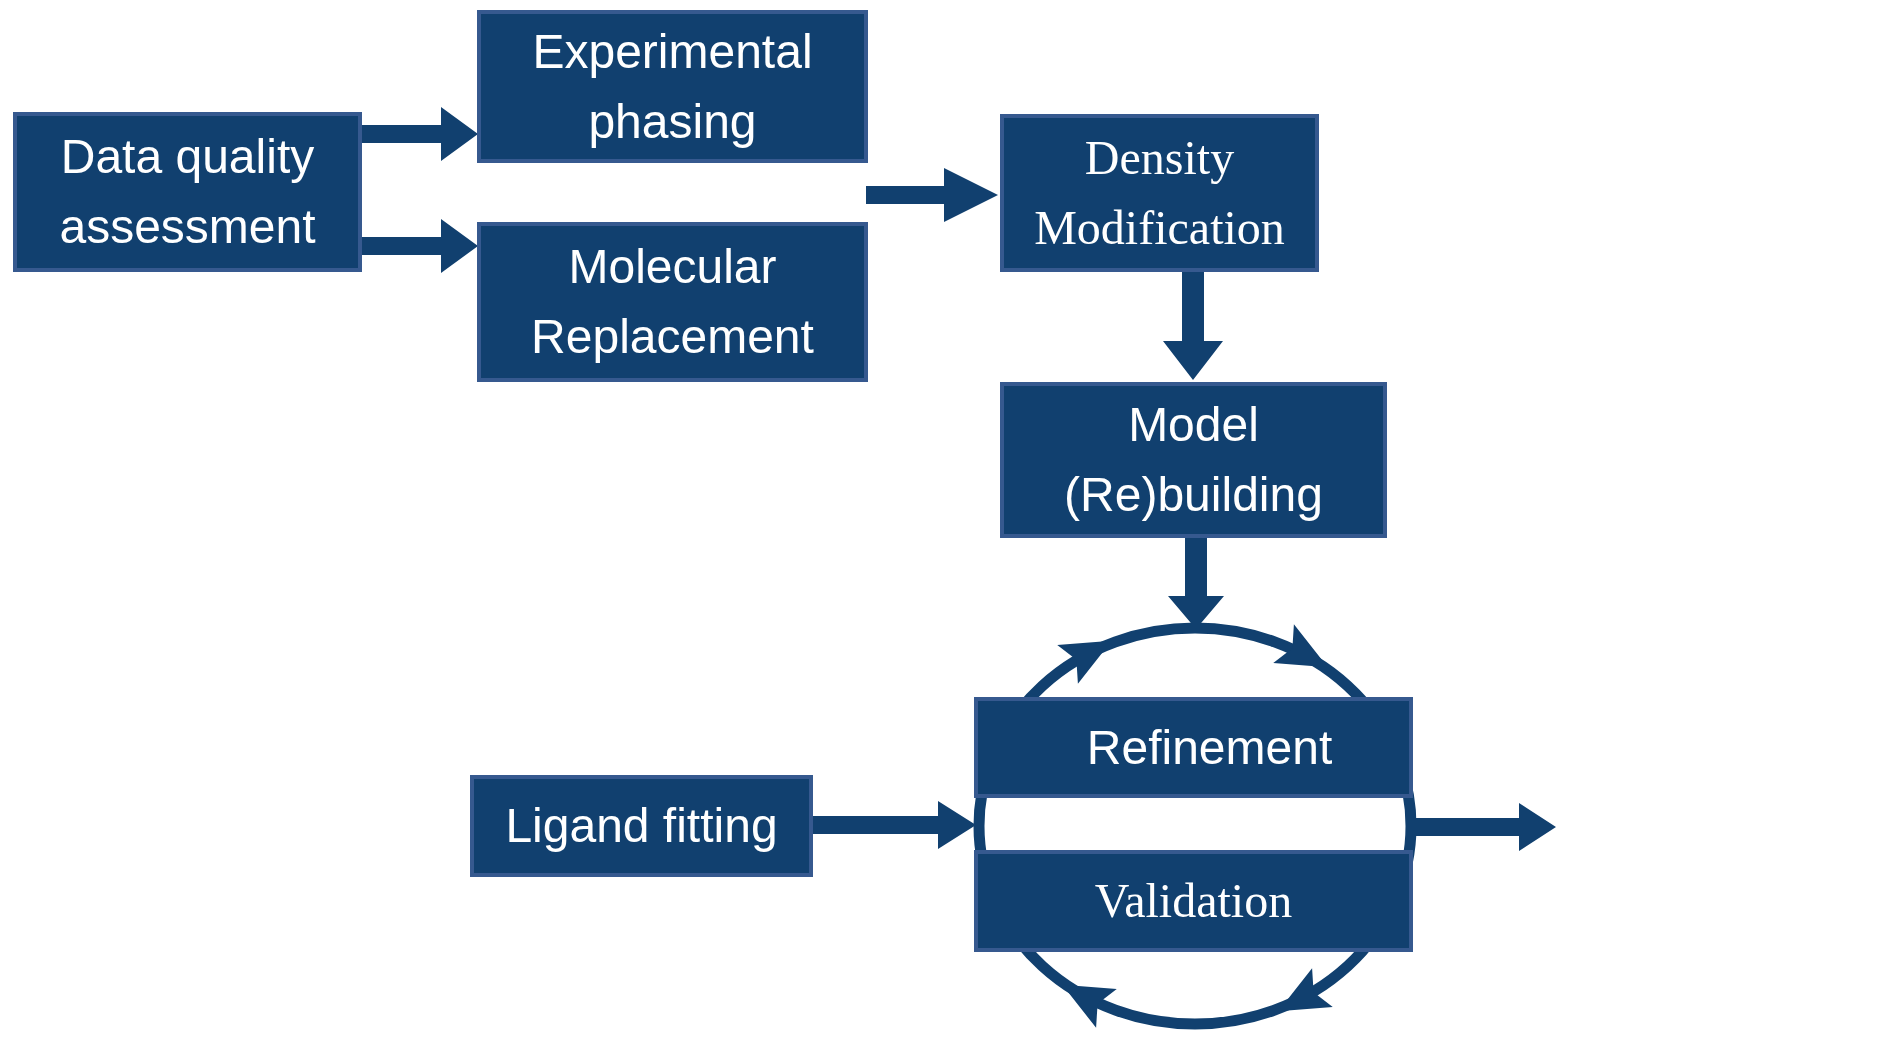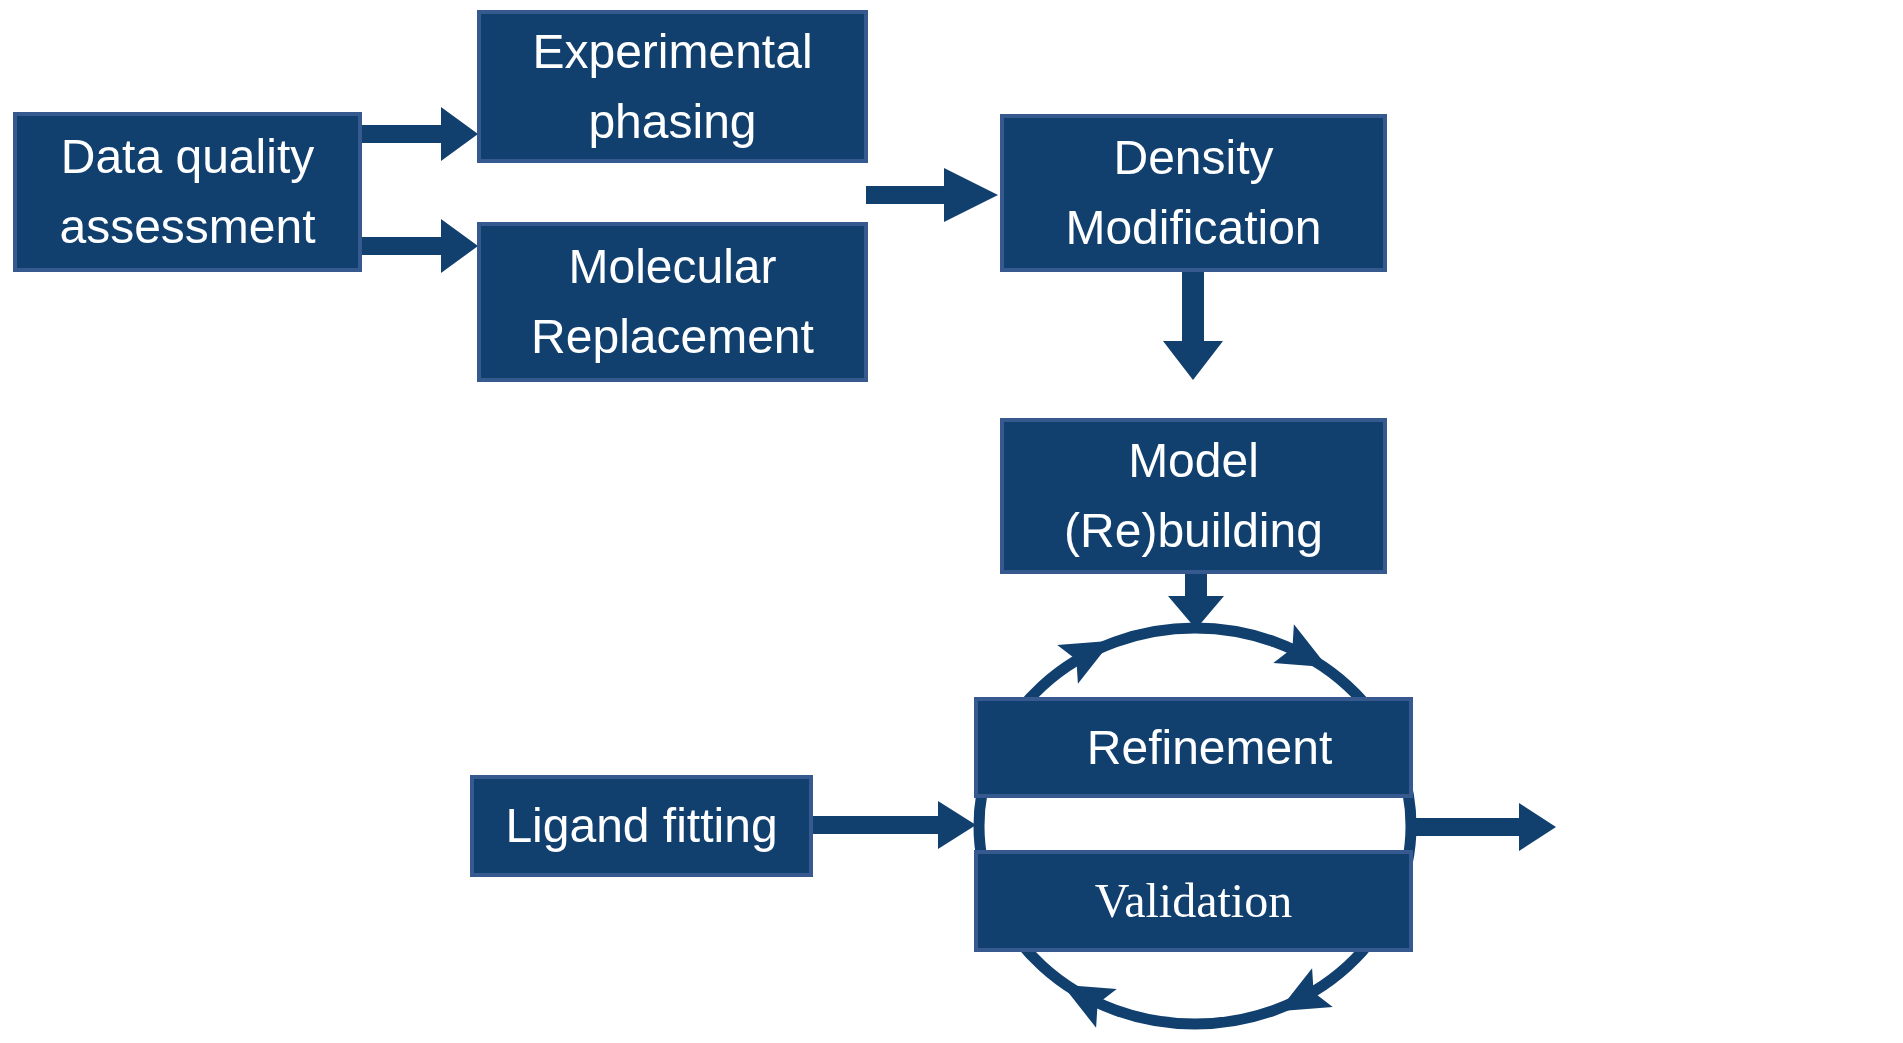--- a/index.html
+++ b/index.html
@@ -60,24 +60,24 @@
 
   <div class="node" style="left:13px;top:112px;width:349px;height:160px;">Data quality
 assessment</div>
 
   <div class="node" style="left:477px;top:10px;width:391px;height:153px;">Experimental
 phasing</div>
 
   <div class="node" style="left:477px;top:222px;width:391px;height:160px;">Molecular
 Replacement</div>
 
-  <div class="node" style="left:1000px;top:114px;width:387px;height:158px;">Density
+  <div class="node" style="left:1000px;top:114px;width:319px;height:158px;font-family:Liberation Serif, serif;">Density
 Modification</div>
 
-  <div class="node" style="left:1000px;top:382px;width:387px;height:156px;margin-top:36px;">Model
+  <div class="node" style="left:1000px;top:382px;width:387px;height:156px;">Model
 (Re)building</div>
 
   <div class="node" style="left:974px;top:697px;width:439px;height:101px;padding-left:32px;">Refinement</div>
 
   <div class="node" style="left:974px;top:850px;width:439px;height:102px;font-family:Liberation Serif, serif;">Validation</div>
 
   <div class="node" style="left:470px;top:775px;width:343px;height:102px;">Ligand fitting</div>
 
 
 </div>

